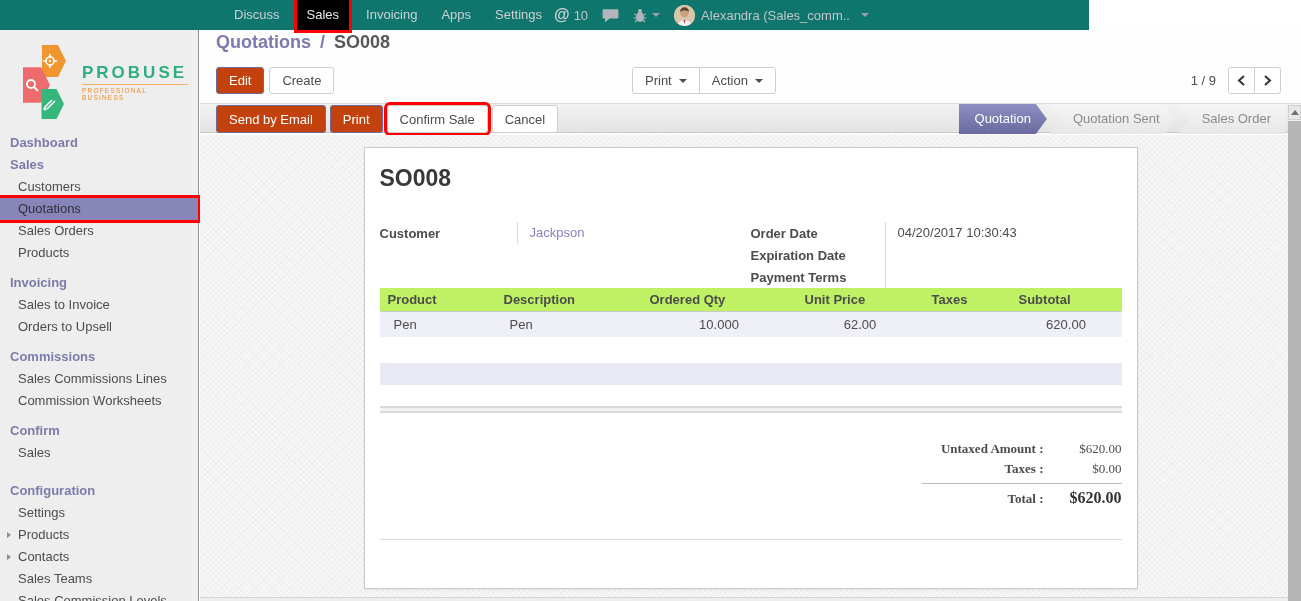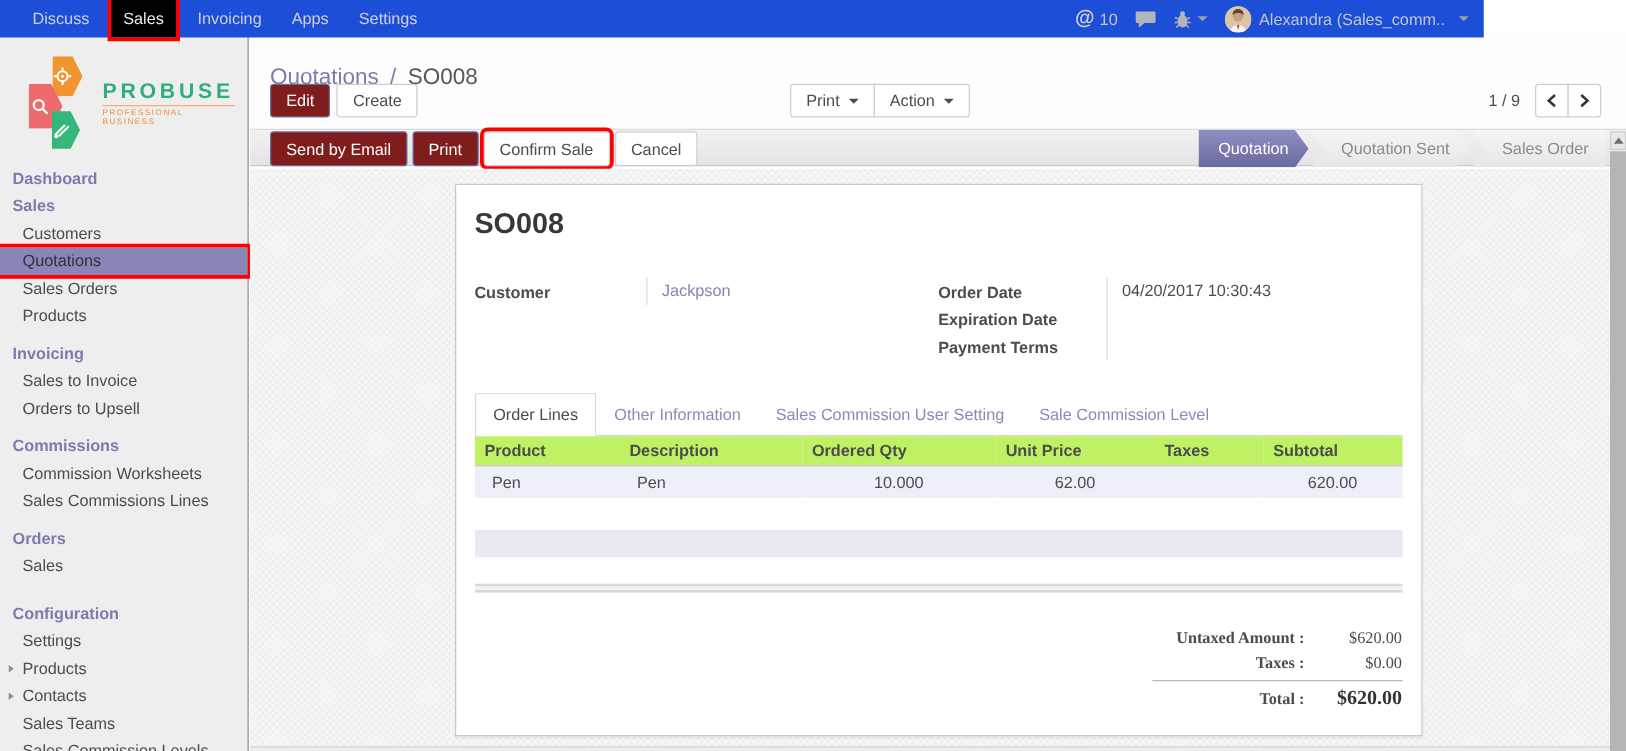--- a/index.html
+++ b/index.html
@@ -2,21 +2,21 @@
 <html><head>
 <meta charset="utf-8">
 <style>
   * { margin:0; padding:0; box-sizing:border-box; }
   html,body { width:1301px; height:601px; font-family:"Liberation Sans", sans-serif; font-size:13px; color:#4c4c4c; background:#fff; overflow:hidden; }
 
   
   .ann-red { outline:3px solid #ff0000; }
 
   
-  .topnav { position:absolute; top:0; left:0; width:1187px; height:30px; background:#1d4ed8; display:flex; align-items:center; justify-content:space-between; z-index:50; }
+  .topnav { position:absolute; top:0; left:0; width:1089px; height:30px; background:#0f766e; display:flex; align-items:center; justify-content:center; z-index:50; }
   .topnav-left { display:flex; align-items:center; height:30px; padding-left:14px; }
   .nav-item { color:#cdd0d6; padding:8px 12px; line-height:14px; cursor:pointer; }
   .nav-item.active { background:#000; color:#e8e9ec; margin:0 5px; padding:8px 10px; }
   .topnav-right { display:flex; align-items:center; gap:14px; padding-right:12px; color:#c2c5cb; }
   .inbox { display:flex; align-items:center; gap:4px; }
   .at-glyph { font-size:16px; font-weight:bold; color:#cfd2d8; }
   .caret-down { display:inline-block; width:0; height:0; border-left:4px solid transparent; border-right:4px solid transparent; border-top:4px solid #9b9ea6; margin-left:5px; vertical-align:middle; }
   .user-block { display:flex; align-items:center; gap:6px; }
   .avatar { width:21px; height:21px; border-radius:50%; overflow:hidden; background:#e8d9c2; flex:0 0 auto; }
 
@@ -33,27 +33,27 @@
   .side-menu { padding-top:2px; }
   .side-header { color:#7c7bad; font-weight:bold; padding:4px 10px; line-height:14px; cursor:pointer; }
   .side-item { color:#4c4c4c; padding:4px 10px 4px 18px; line-height:14px; cursor:pointer; position:relative; }
   .side-item.selected { background:#8886b8; color:#30303a; }
   .side-item.has-caret::before { content:""; position:absolute; left:7px; top:8px; width:0; height:0; border-top:3.5px solid transparent; border-bottom:3.5px solid transparent; border-left:4.5px solid #8f8f8f; }
 
   
   .content { position:absolute; top:30px; left:200px; width:1101px; height:571px; background:#fff; }
 
   .control-panel { position:relative; height:73px; background:#fdfdfd; }
-  .breadcrumb { position:absolute; top:21px; left:16px; font-size:18px; }
+  .breadcrumb { position:absolute; top:2px; left:16px; font-size:18px;font-weight:bold; }
   .bc-link { color:#7c7bad; cursor:pointer; }
   .bc-sep { color:#7c7bad; margin:0 4px; }
   .bc-current { color:#585858; }
   .cp-buttons { position:absolute; top:37px; left:16px; display:flex; gap:5px; }
   .btn { display:inline-flex; align-items:center; justify-content:center; height:27px; padding:0 12px; border-radius:3px; border:1px solid #cfcfcf; background:#fff; color:#4c4c4c; font-size:13px; cursor:pointer; font-family:"Liberation Sans", sans-serif; }
-  .btn-primary { background:#7f1d1d; border-color:#6c6b9d; color:#fff; }
+  .btn-primary { background:#c2410c; border-color:#6c6b9d; color:#fff; }
   .btn .drop-caret { display:inline-block; width:0; height:0; border-left:4px solid transparent; border-right:4px solid transparent; border-top:4px solid #4c4c4c; margin-left:7px; }
   .cp-center { position:absolute; top:37px; left:432px; display:flex; }
   .cp-center .btn:first-child { border-top-right-radius:0; border-bottom-right-radius:0; }
   .cp-center .btn:last-child { border-top-left-radius:0; border-bottom-left-radius:0; margin-left:-1px; }
   .pager { position:absolute; top:37px; right:20px; display:flex; align-items:center; gap:12px; }
   .pager-text { color:#4c4c4c; }
   .pager-btns { display:flex; }
   .pager-btn { width:27px; height:27px; display:flex; align-items:center; justify-content:center; background:#fff; border:1px solid #cfcfcf; cursor:pointer; }
   .pager-btn:first-child { border-radius:3px 0 0 3px; }
   .pager-btn:last-child { border-radius:0 3px 3px 0; margin-left:-1px; }
@@ -192,23 +192,23 @@
     <div class="side-header">Dashboard</div>
     <div class="side-header">Sales</div>
     <div class="side-item">Customers</div>
     <div class="side-item selected ann-red">Quotations</div>
     <div class="side-item">Sales Orders</div>
     <div class="side-item">Products</div>
     <div class="side-header" style="margin-top:8px;">Invoicing</div>
     <div class="side-item">Sales to Invoice</div>
     <div class="side-item">Orders to Upsell</div>
     <div class="side-header" style="margin-top:8px;">Commissions</div>
+    <div class="side-item">Sales Commissions Lines</div>
     <div class="side-item">Commission Worksheets</div>
-    <div class="side-item">Sales Commissions Lines</div>
-    <div class="side-header" style="margin-top:8px;">Orders</div>
+    <div class="side-header" style="margin-top:8px;">Confirm</div>
     <div class="side-item">Sales</div>
     <div class="side-header" style="margin-top:16px;">Configuration</div>
     <div class="side-item">Settings</div>
     <div class="side-item has-caret">Products</div>
     <div class="side-item has-caret">Contacts</div>
     <div class="side-item">Sales Teams</div>
     <div class="side-item">Sales Commission Levels</div>
   </div>
 </div>
 
@@ -285,26 +285,20 @@
             <span class="flabel">Expiration Date</span>
             <span class="fvalue"></span>
           </div>
           <div class="frow">
             <span class="flabel">Payment Terms</span>
             <span class="fvalue"></span>
           </div>
         </div>
       </div>
 
-      <div class="tabs">
-        <div class="tab active">Order Lines</div>
-        <div class="tab">Other Information</div>
-        <div class="tab">Sales Commission User Setting</div>
-        <div class="tab">Sale Commission Level</div>
-      </div>
 
       <table class="olines">
         <colgroup>
             <col style="width:116px">
             <col style="width:146px">
             <col style="width:155px">
             <col style="width:127px">
             <col style="width:87px">
             <col style="width:111px">
           </colgroup>

